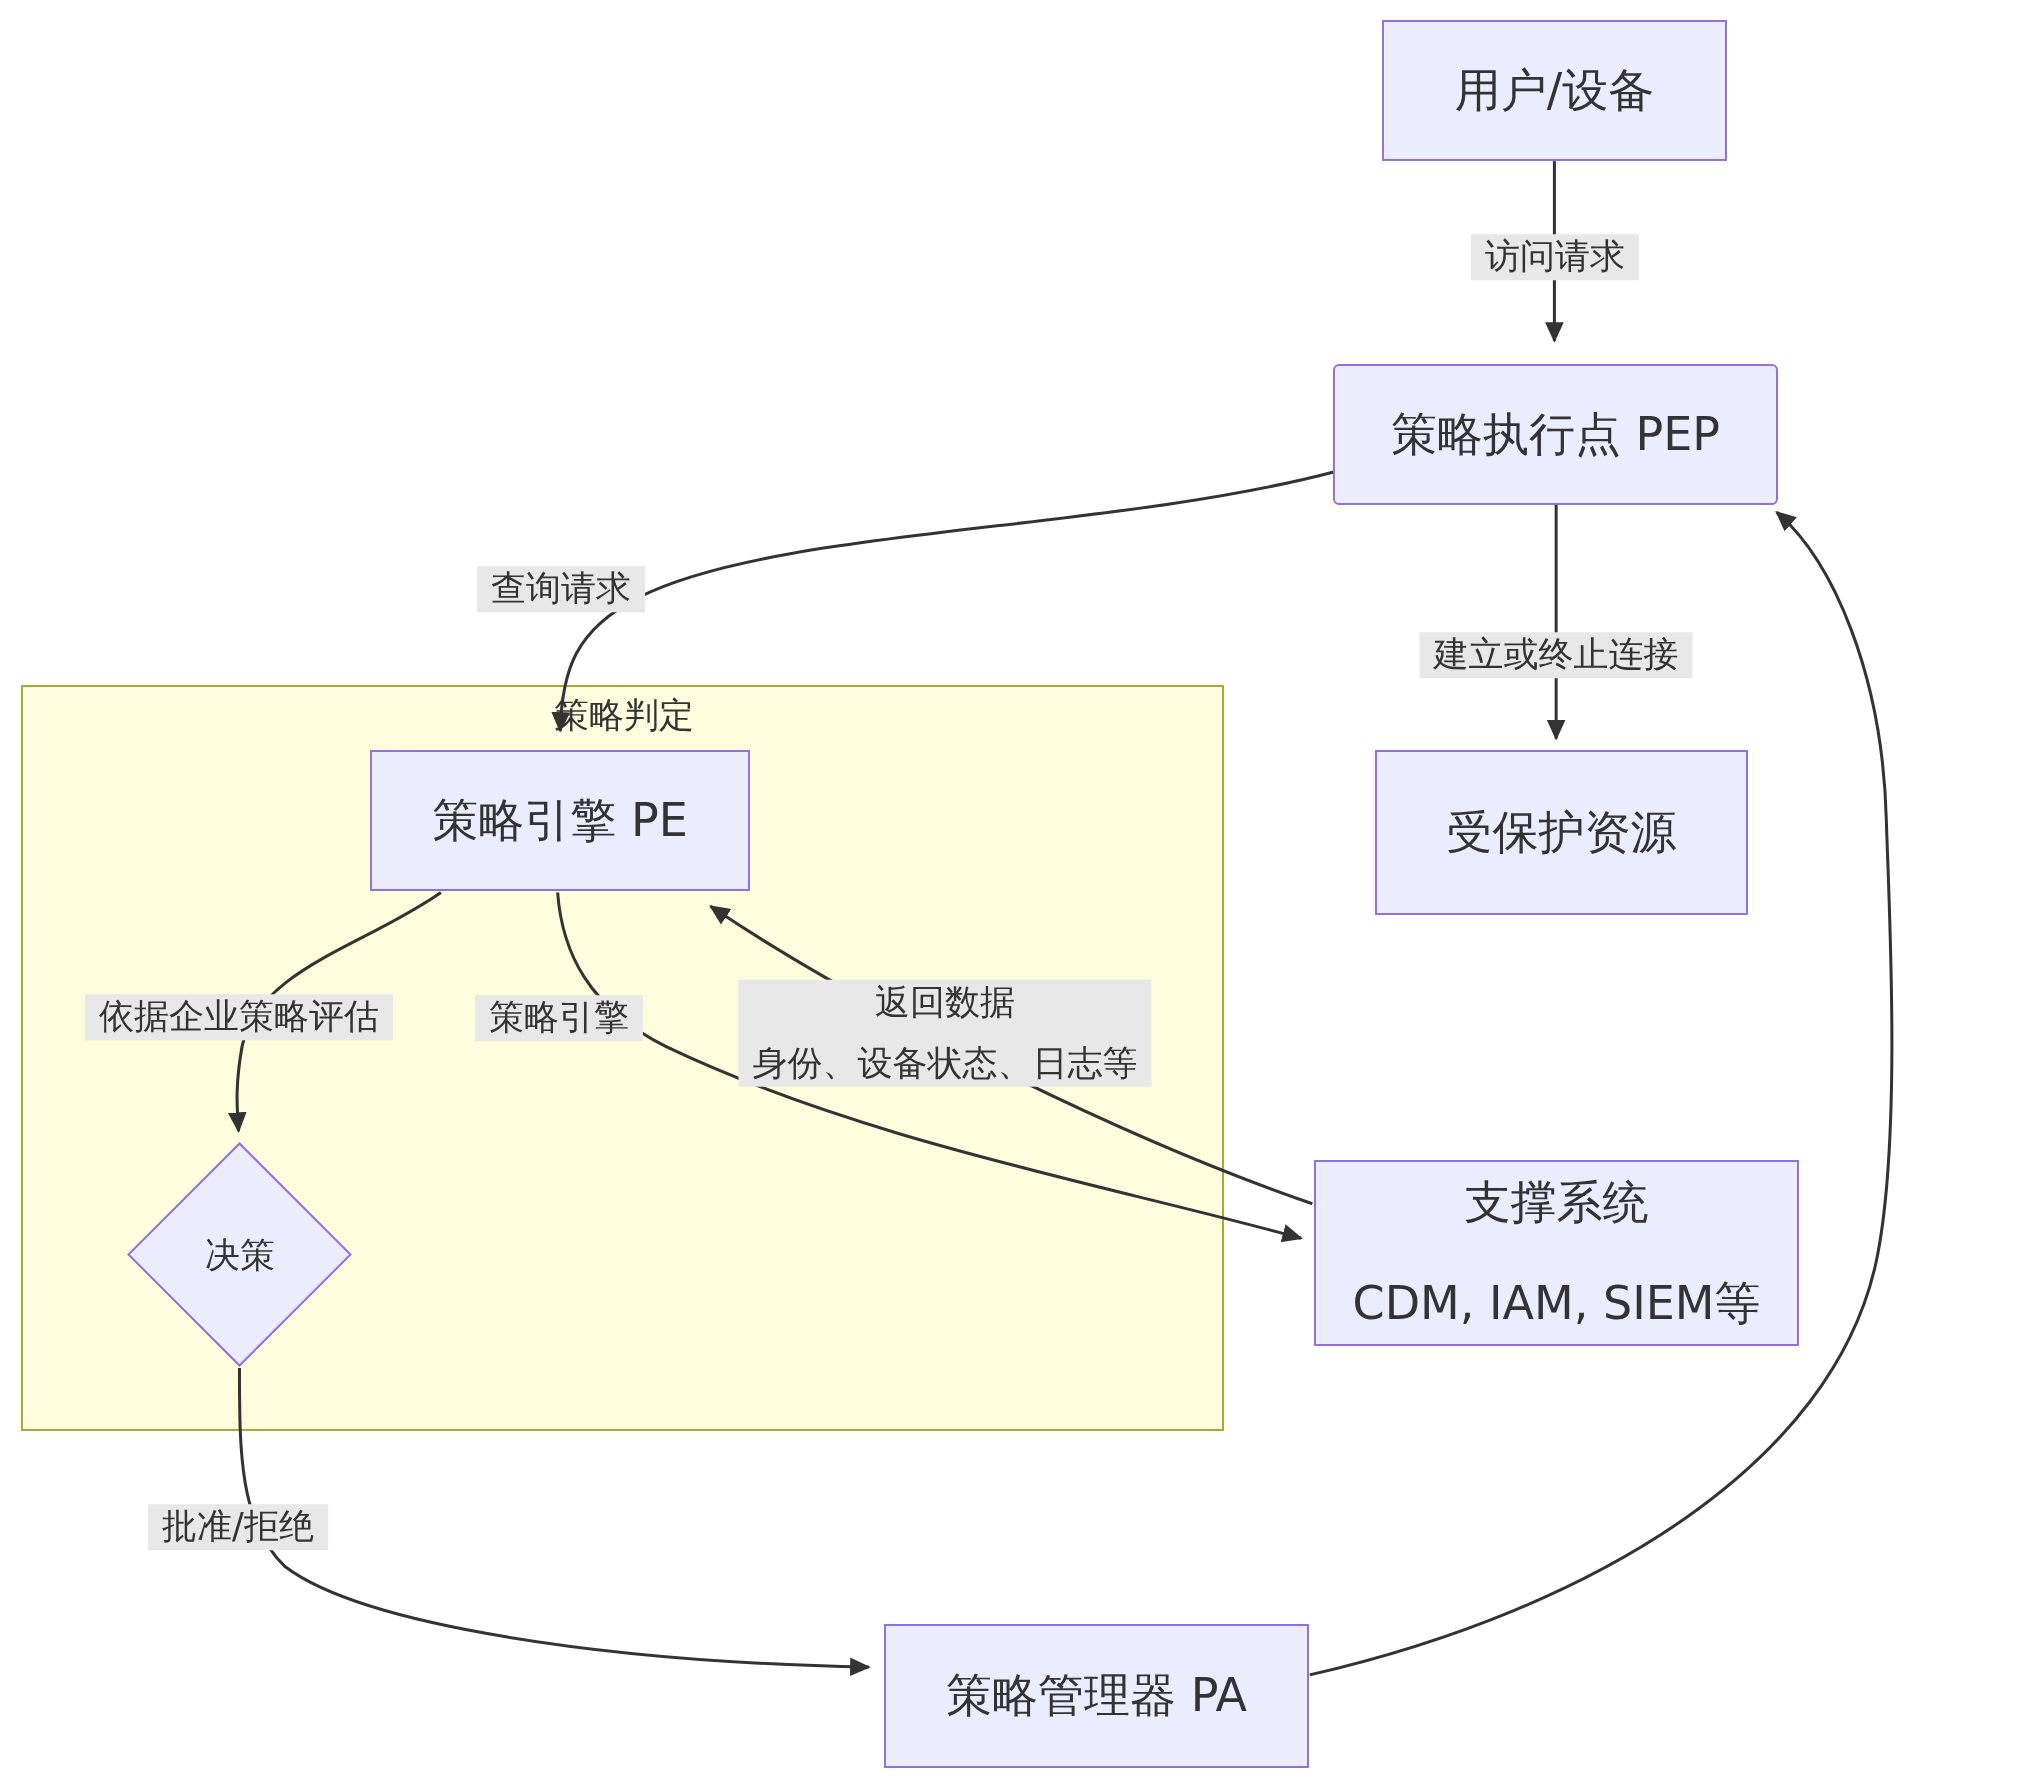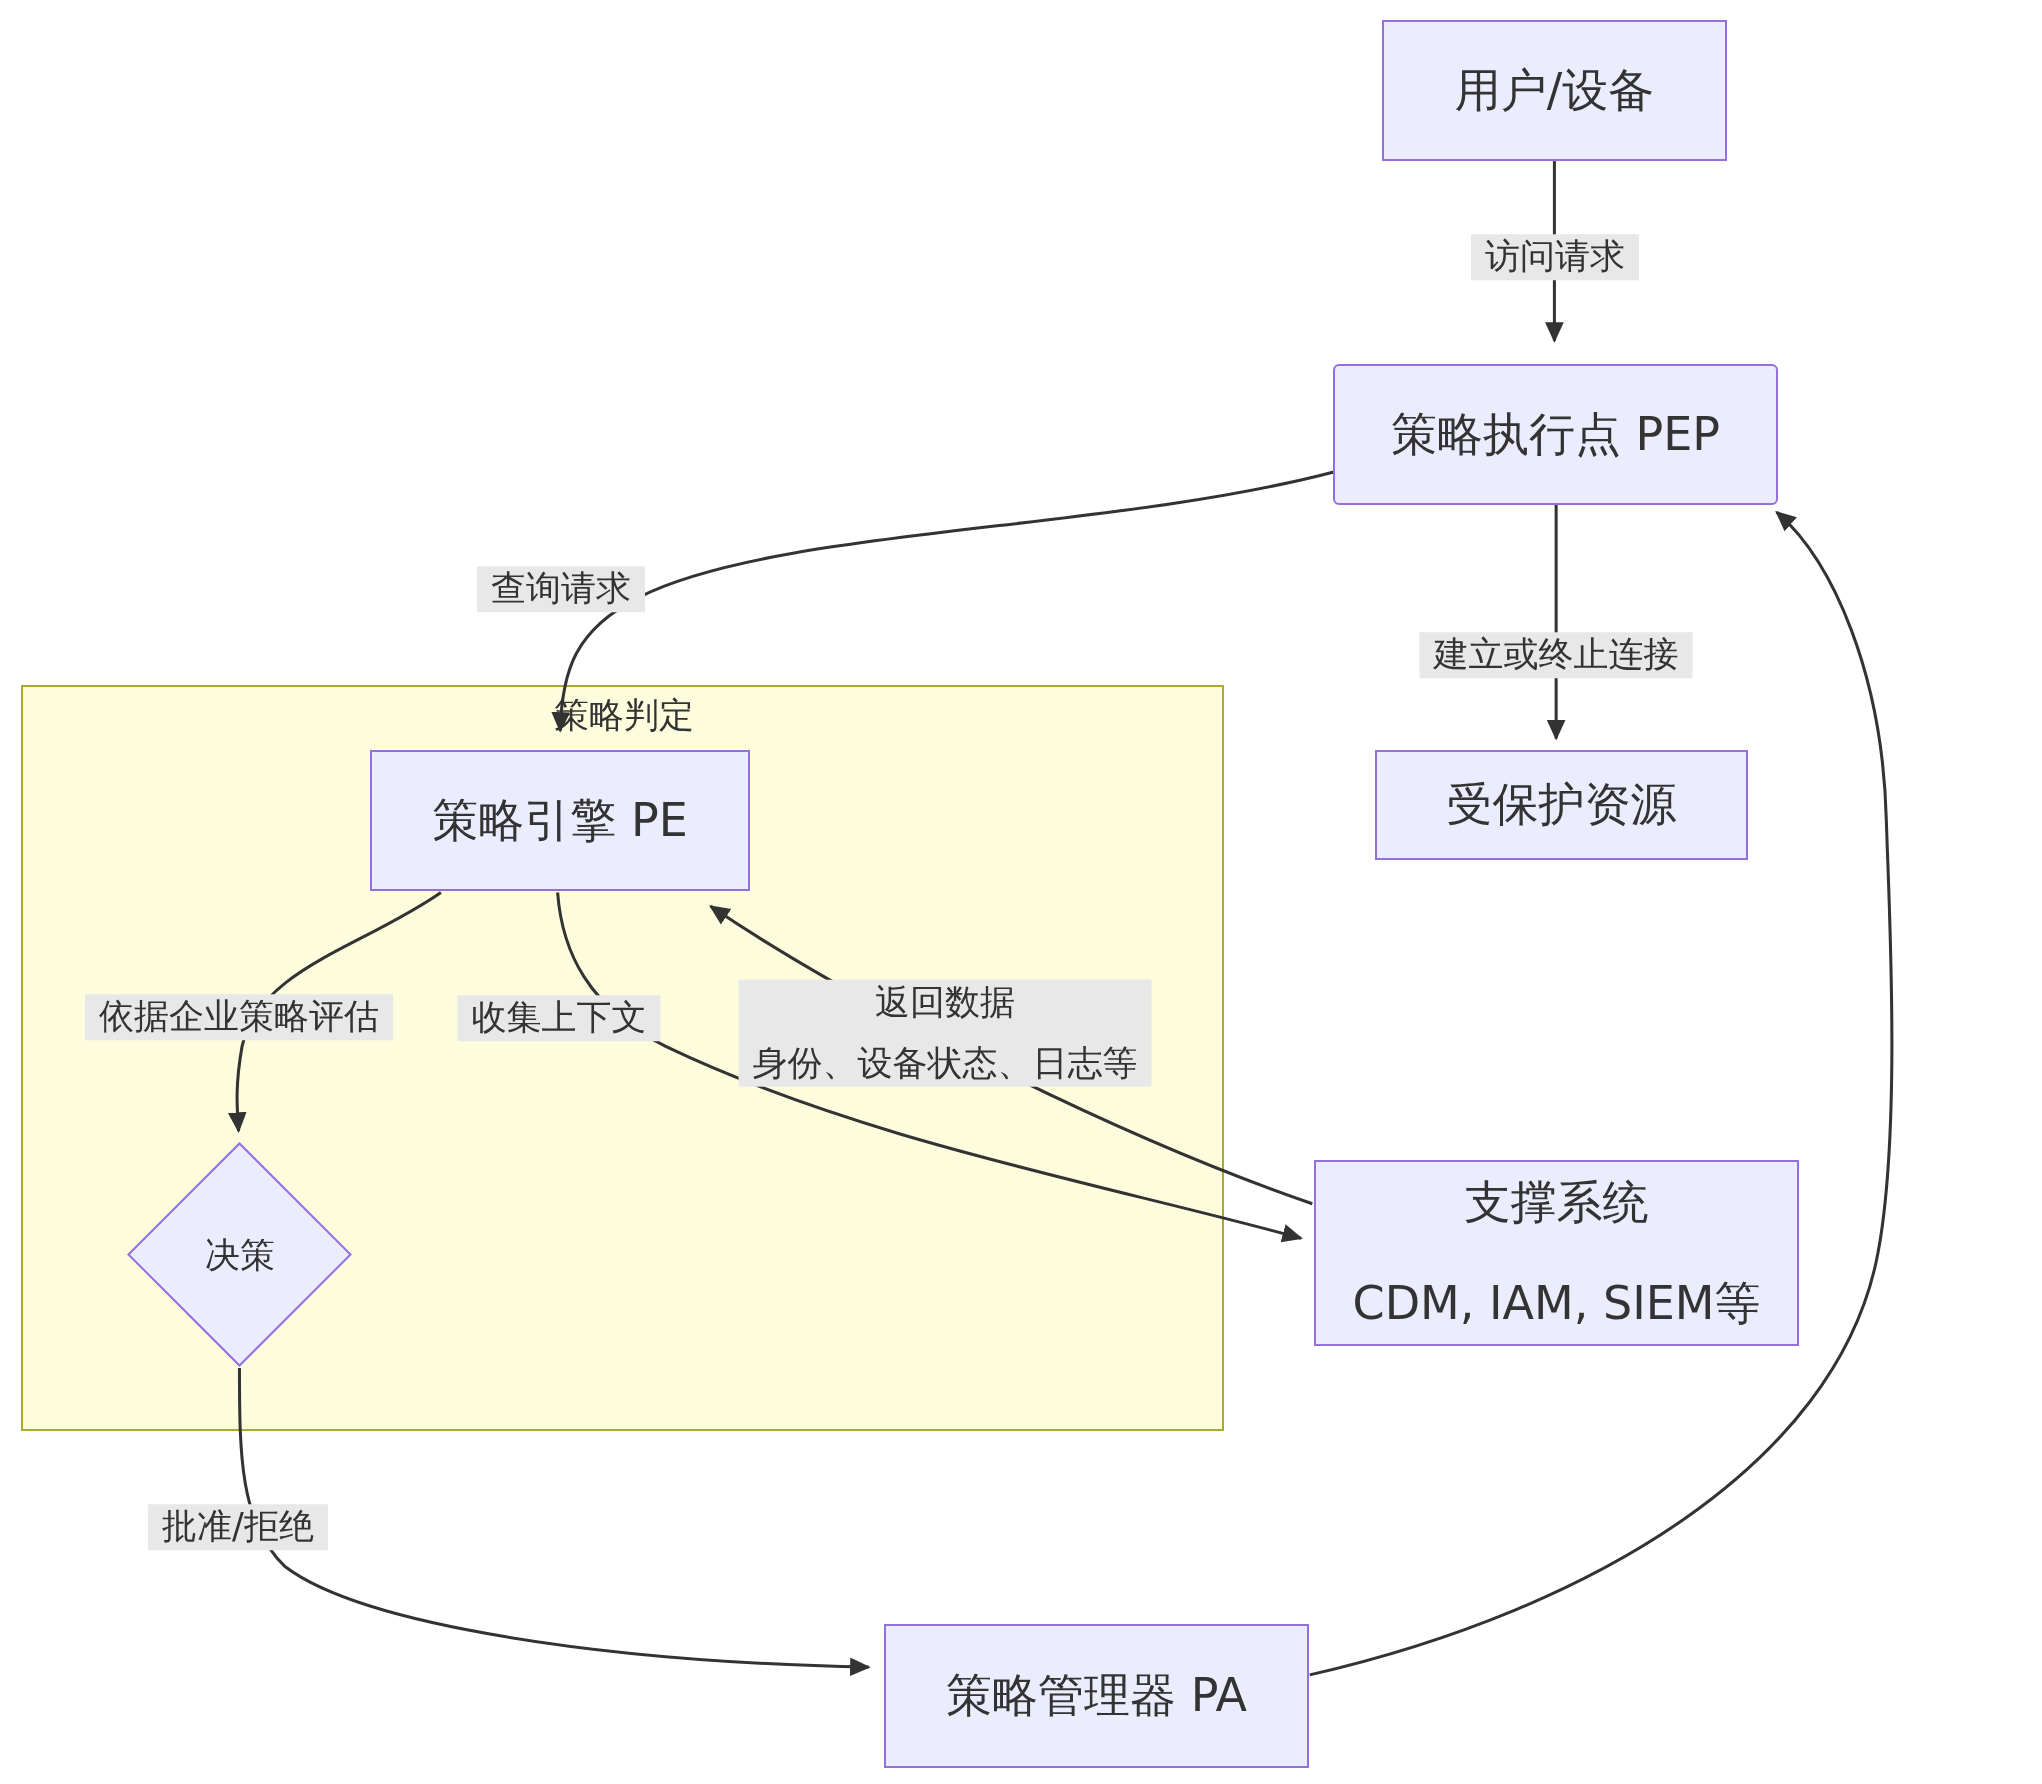--- a/index.html
+++ b/index.html
@@ -36,21 +36,21 @@
     flex-direction:column;
     align-items:center;
     justify-content:center;
     font-size:46px;
     text-align:center;
     line-height:2.2;
     white-space:nowrap;
   }
   .node-user{left:1382px;top:20px;width:345px;height:141px;}
   .node-pep{left:1333px;top:364px;width:445px;height:141px;border-radius:6px;}
-  .node-resource{left:1375px;top:750px;width:373px;height:110px;}
+  .node-resource{left:1375px;top:750px;width:373px;height:165px;}
   .node-pe{left:370px;top:750px;width:380px;height:141px;}
   .node-support{left:1314px;top:1160px;width:485px;height:186px;}
   .node-pa{left:884px;top:1624px;width:425px;height:144px;}
   .diamond{
     position:absolute;
     left:160px;top:1175px;
     width:159px;height:159px;
     background:#ececff;
     border:2.6px solid #9370db;
     box-sizing:border-box;
@@ -129,21 +129,21 @@
   </div>
 
   <div class="edge-label" style="left:1555px;top:257px;">访问请求</div>
 
   <div class="edge-label" style="left:561px;top:589px;">查询请求</div>
 
   <div class="edge-label" style="left:1556px;top:655px;">建立或终止连接</div>
 
   <div class="edge-label" style="left:239px;top:1017px;">依据企业策略评估</div>
 
-  <div class="edge-label" style="left:559px;top:1018px;">收集上下文</div>
+  <div class="edge-label" style="left:559px;top:1018px;">策略引擎</div>
 
   <div class="edge-label" style="left:945px;top:1033px;">
     <span>返回数据</span>
     <span class="second-line">身份、设备状态、日志等</span>
   </div>
 
   <div class="edge-label" style="left:238px;top:1527px;">批准/拒绝</div>
 
 
 </div>

